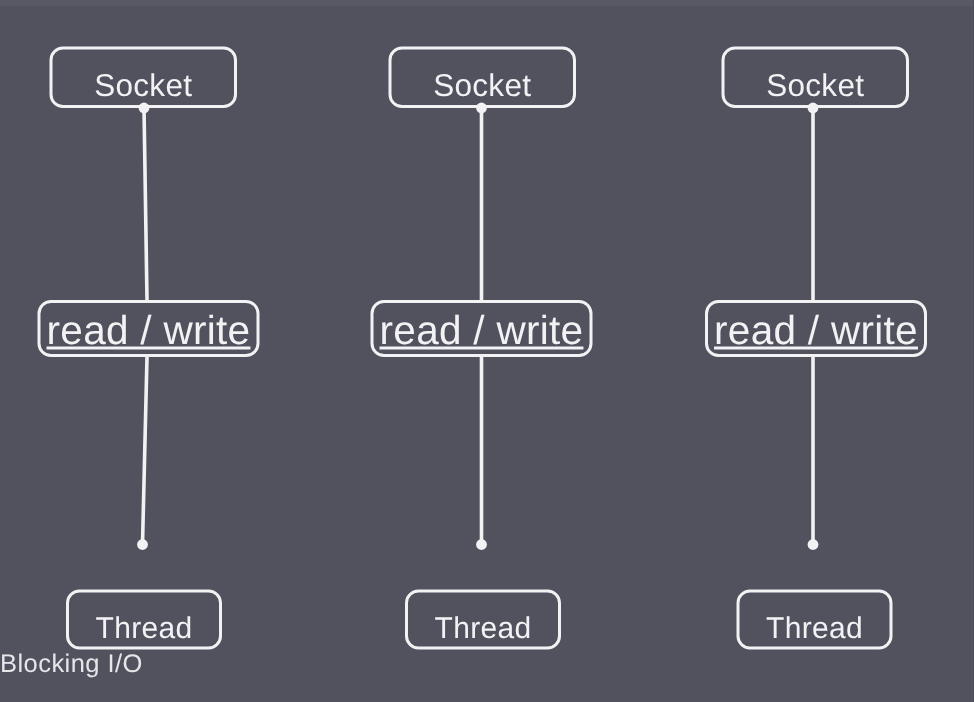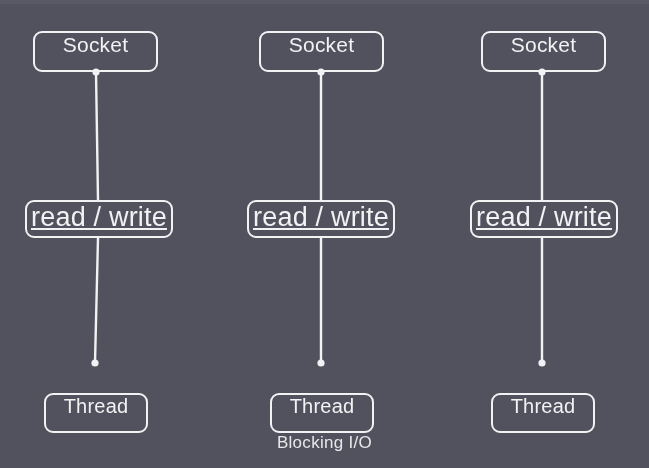--- a/index.html
+++ b/index.html
@@ -33,35 +33,35 @@
     width: 649px;
     height: 468px;
   }
   .node-box {
     position: absolute;
     box-sizing: border-box;
     border: 2.2px solid #f2f2f4;
     border-radius: 9px;
     background: transparent;
     display: flex;
-    align-items: flex-start;
+    align-items: flex-end;
     justify-content: center;
     color: #f2f2f4;
     white-space: nowrap;
     letter-spacing: 0.2px;
   }
   .node-box.socket   { font-size: 21px; }
   .node-box.rw       { font-size: 27px; text-decoration: underline; }
   .node-box.thread   { font-size: 20px; margin-top: 30px; }
   #caption {
     position: absolute;
     left: 0;
     width: 649px;
     top: 433px;
-    text-align: center;
+    text-align: left;
     color: #e7e7ea;
     font-size: 17px;
     letter-spacing: 0.3px;
   }
 </style>
 </head>
 <body>
 
 <div id="canvas">
 

